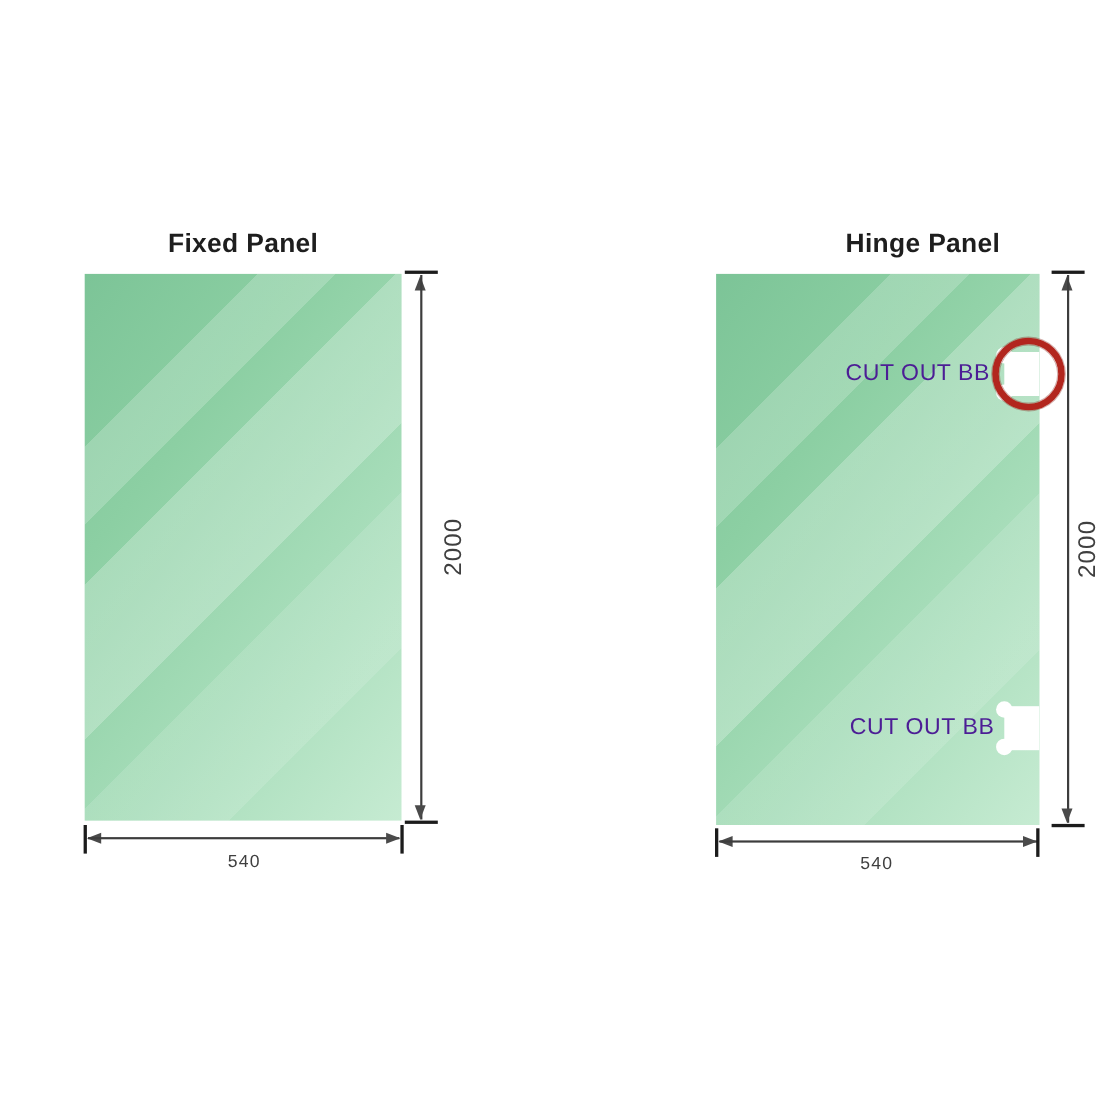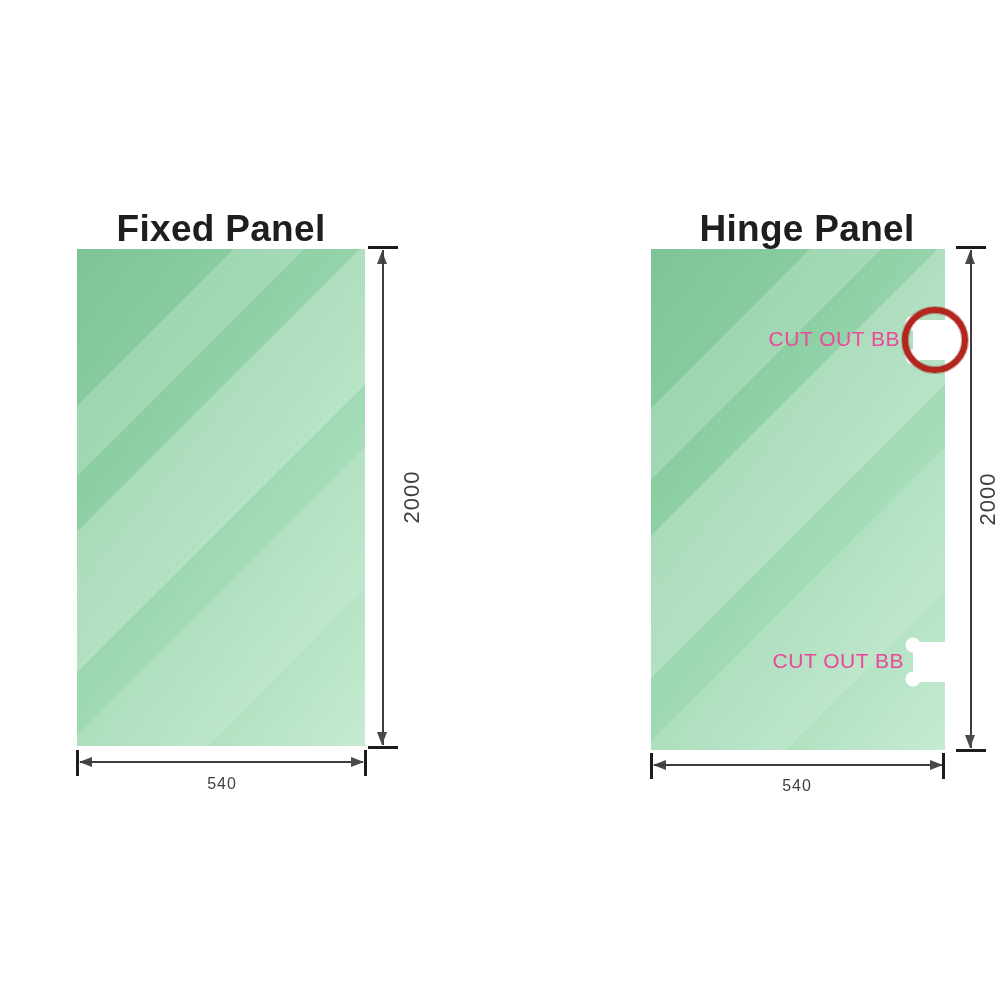--- a/index.html
+++ b/index.html
@@ -1,21 +1,21 @@
 <!DOCTYPE html>
 <html><head>
 <meta charset="utf-8">
 <style>
   html,body{margin:0;padding:0;background:#fff;}
   .stage{
     position:relative;width:1000px;height:1000px;background:#ffffff;
     font-family:"Liberation Sans", sans-serif;overflow:hidden;
   }
   .panel-title{
-    position:absolute;text-align:center;font-weight:700;font-size:37px;
+    position:absolute;text-align:center;font-weight:700;font-size:24px;
     color:#1e1e1e;letter-spacing:.3px;
   }
   .glass{
     position:absolute;
     background:
       linear-gradient(135deg,
         rgba(255,255,255,0) 0%,  rgba(255,255,255,0) 20%,
         rgba(255,255,255,.20) 20%, rgba(255,255,255,.20) 29%,
         rgba(255,255,255,0) 29%, rgba(255,255,255,0) 36%,
         rgba(255,255,255,.24) 36%, rgba(255,255,255,.24) 54%,
@@ -33,21 +33,21 @@
   .arr.down{border-left:5px solid transparent;border-right:5px solid transparent;border-top:13px solid #4a4a4a;}
   .arr.left{border-top:5px solid transparent;border-bottom:5px solid transparent;border-right:13px solid #4a4a4a;}
   .arr.right{border-top:5px solid transparent;border-bottom:5px solid transparent;border-left:13px solid #4a4a4a;}
   .dim-label{
     position:absolute;color:#3f3f3f;font-size:16px;letter-spacing:1px;
     transform:translate(-50%,-50%);white-space:nowrap;
   }
   .dim-label.rot{font-size:22px;transform:translate(-50%,-50%) rotate(-90deg);}
   .cutout{position:absolute;width:42px;height:52px;}
   .cutout-label{
-    position:absolute;color:#ec4899;font-size:21px;letter-spacing:.5px;
+    position:absolute;color:#4c1d95;font-size:21px;letter-spacing:.5px;
     text-align:right;white-space:nowrap;
   }
   .ring{
     position:absolute;width:54px;height:54px;border-radius:50%;
     border:6px solid #b2261e;
     box-shadow:0 0 0 1px rgba(130,25,18,.35), inset 0 0 0 1px rgba(130,25,18,.35);
   }
 </style>
 </head>
 <body>
@@ -65,21 +65,21 @@
   <div class="tick-h" style="left:368px;top:746px;"></div>
   <div class="dim-label rot" style="left:412px;top:497px;">2000</div>
 
   <div class="tick-v" style="left:76px;top:750px;"></div>
   <div class="arr left" style="left:79px;top:757px;"></div>
   <div class="hline" style="left:80px;top:761px;width:283px;"></div>
   <div class="arr right" style="left:351px;top:757px;"></div>
   <div class="tick-v" style="left:364px;top:750px;"></div>
   <div class="dim-label" style="left:222px;top:784px;">540</div>
 
-  <div class="panel-title" style="left:663px;top:208px;width:288px;">Hinge Panel</div>
+  <div class="panel-title" style="left:695px;top:208px;width:288px;">Hinge Panel</div>
 
   <div class="glass" style="left:651px;top:249px;width:294px;height:501px;"></div>
 
   <svg class="cutout" style="left:903px;top:314px;" viewBox="0 0 42 52">
     <rect x="10" y="6" width="32" height="40" fill="#ffffff"></rect>
     <circle cx="10" cy="9" r="7.5" fill="#ffffff"></circle>
     <circle cx="10" cy="43" r="7.5" fill="#ffffff"></circle>
   </svg>
   <div class="cutout-label" style="left:650px;top:327px;width:250px;">CUT OUT BB</div>
   <div class="ring" style="left:902px;top:307px;"></div>

